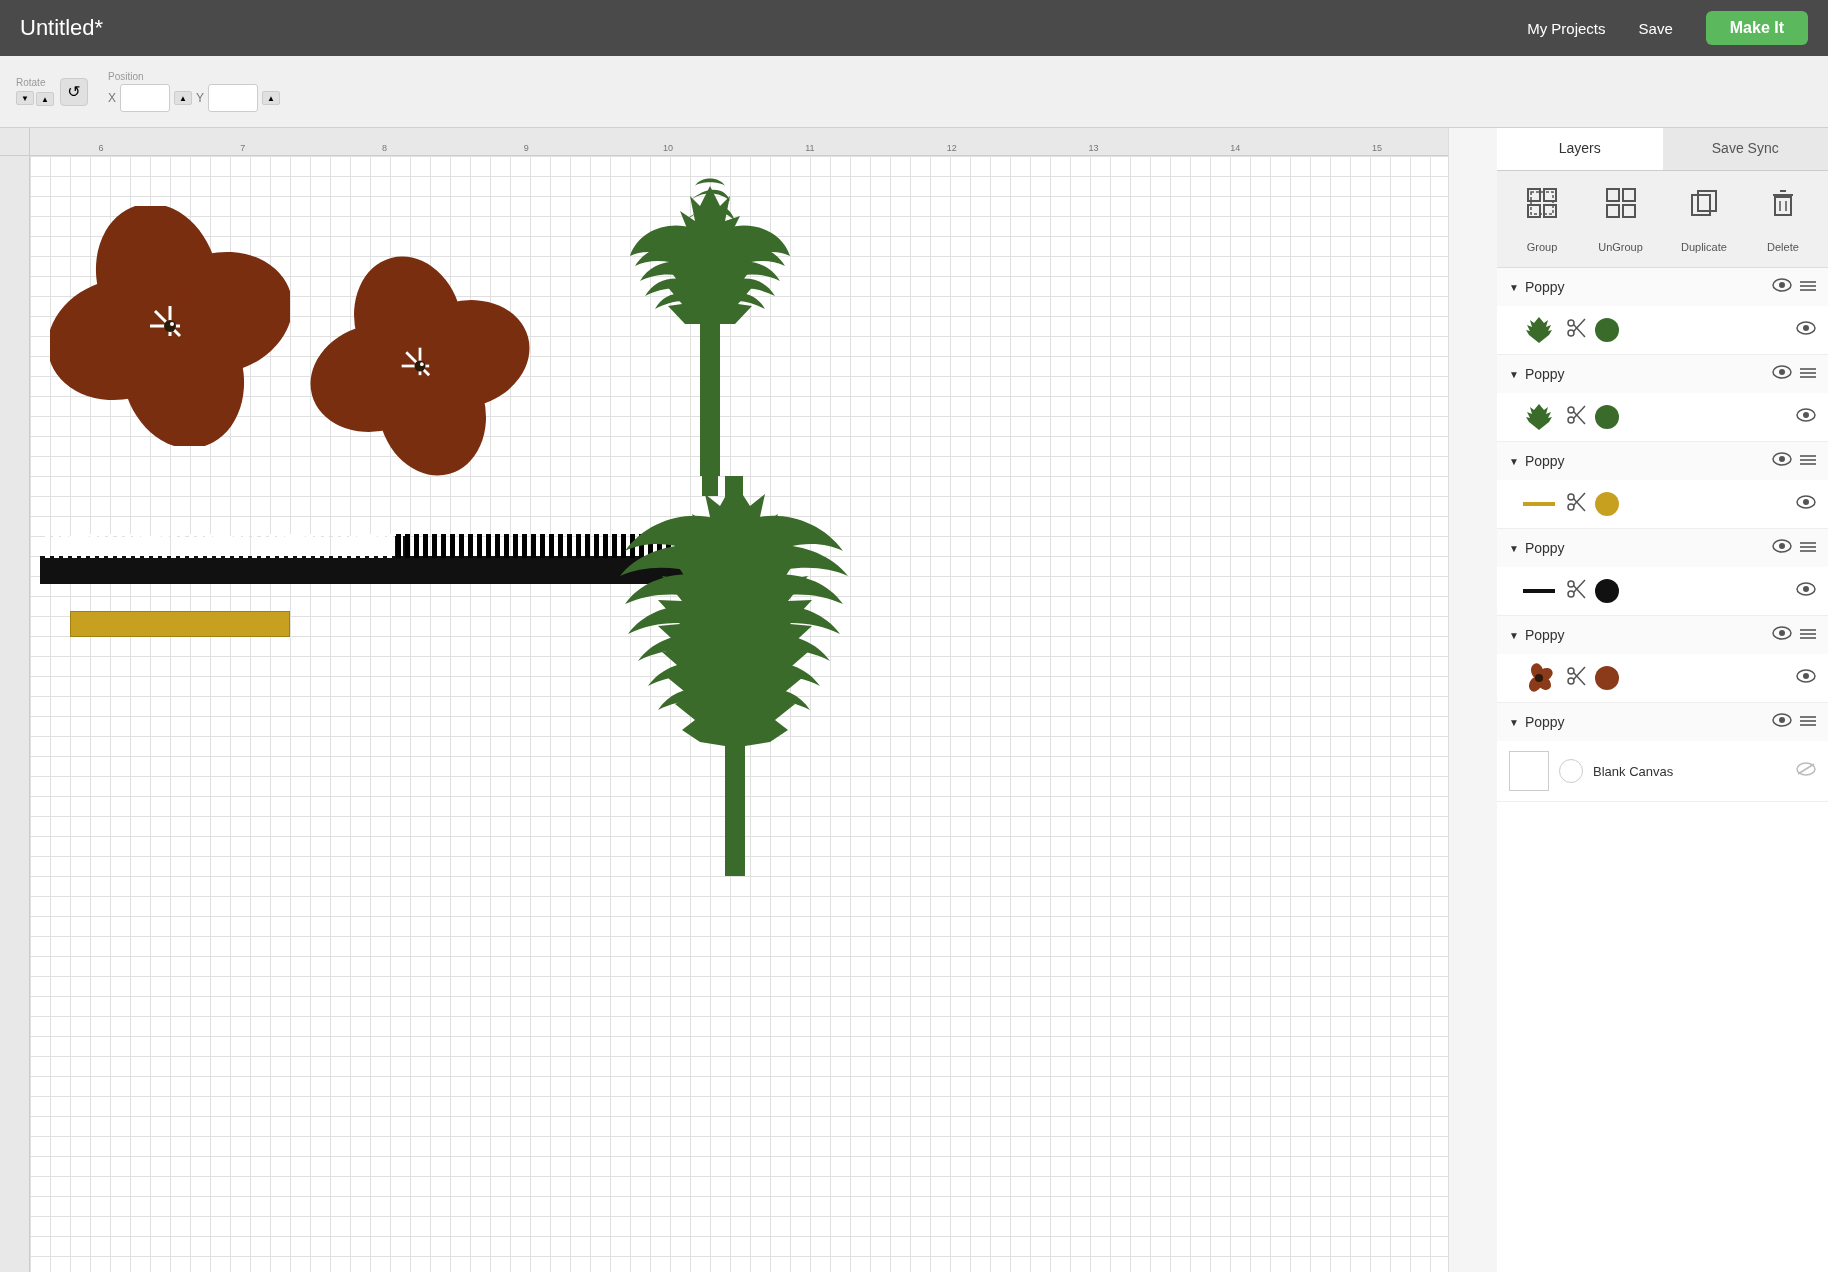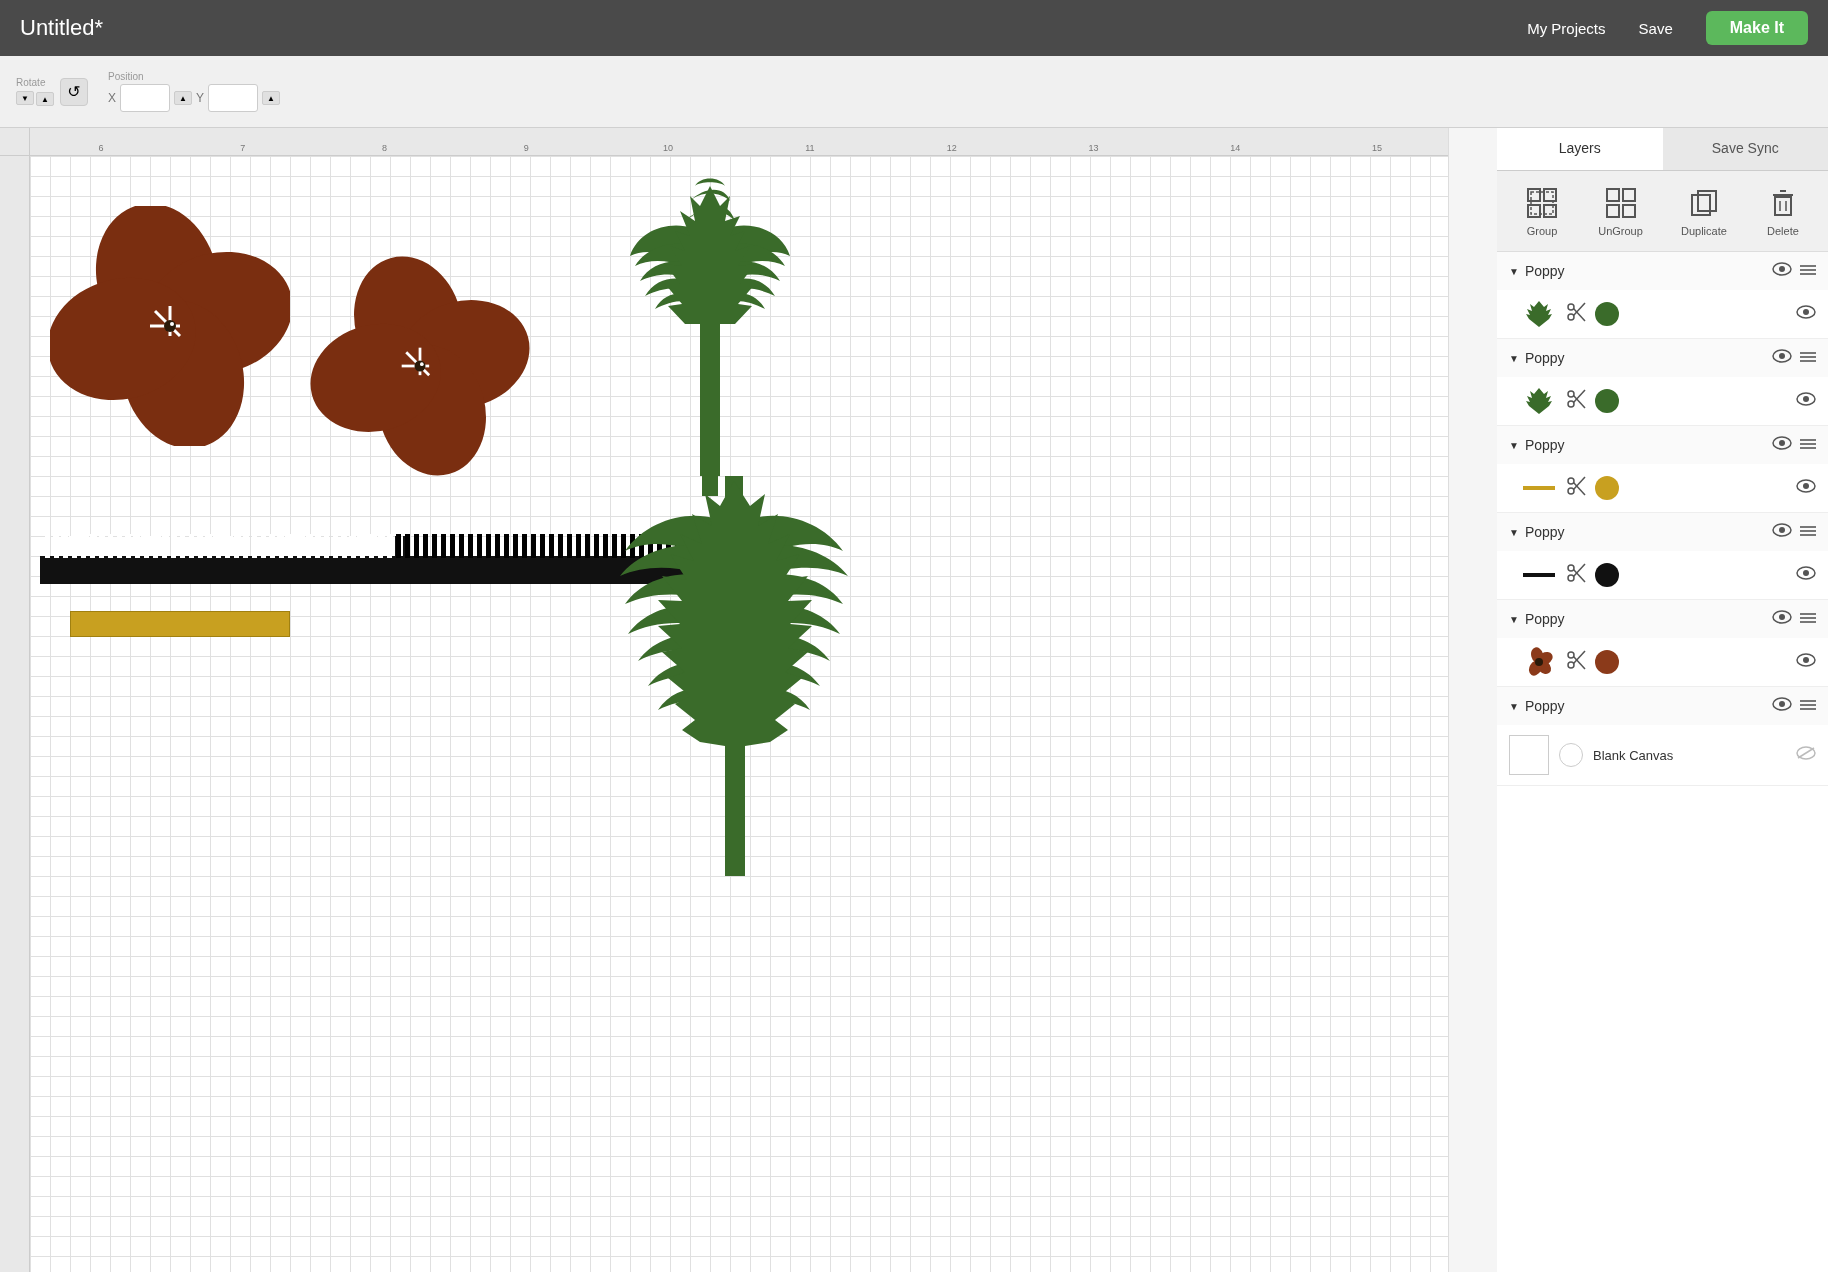--- a/index.html
+++ b/index.html
@@ -224,21 +224,21 @@
       display: flex;
       justify-content: space-around;
       padding: 10px 8px;
       background: #f0f0f0;
       border-bottom: 1px solid #ddd;
     }
     .panel-action-btn {
       display: flex;
       flex-direction: column;
       align-items: center;
-      gap: 4px;
+      gap: 20px;
       cursor: pointer;
       padding: 4px 8px;
       border: none;
       background: none;
     }
     .panel-action-icon {
       width: 36px;
       height: 36px;
       display: flex;
       align-items: center;

